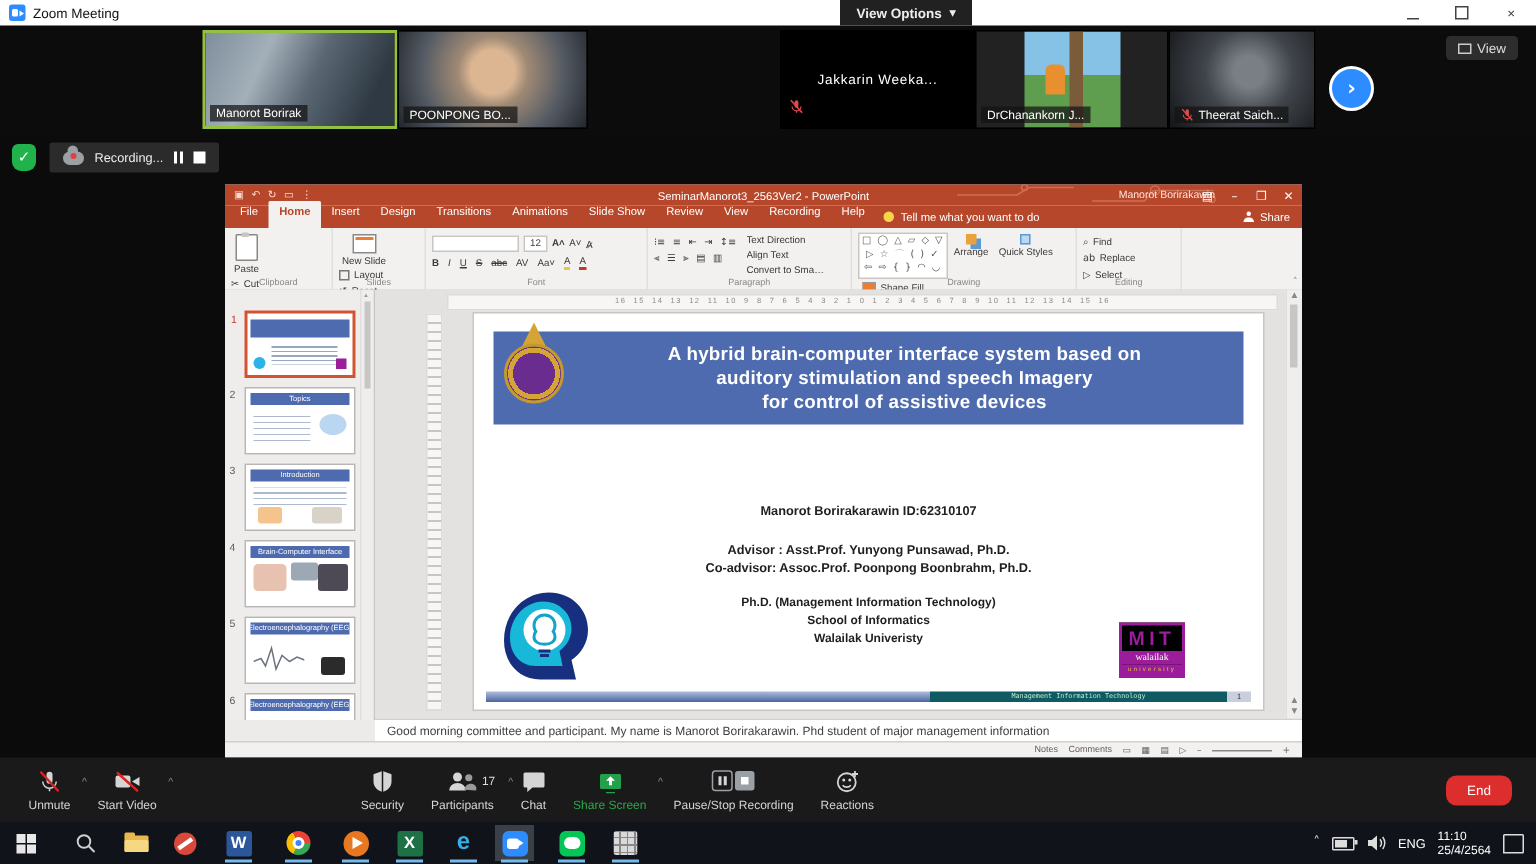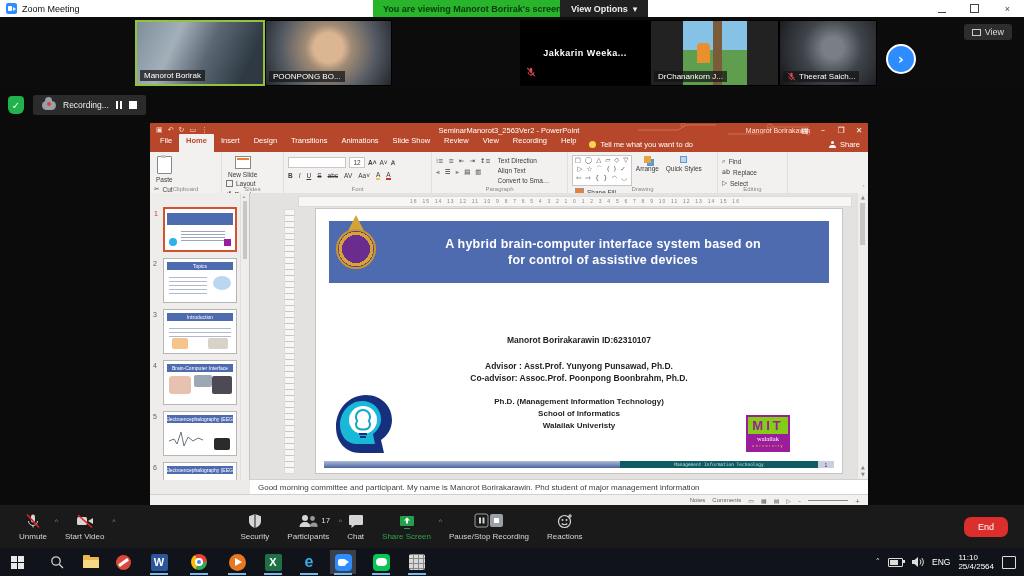--- a/index.html
+++ b/index.html
@@ -30,21 +30,21 @@
   .v-poonpong{background:radial-gradient(circle at 50% 42%,#dcb693 0 20%,#a08a75 32%,#555b64 65%,#22262c 100%)}
   .v-dark{background:#222}
   .photo{position:absolute;top:0;bottom:0}
   .ph-nichnan{left:50%;transform:translateX(-50%);width:52px;background:linear-gradient(#a8cc88 0 60%,#7ca964 60% 100%)}
   .ph-nichnan::after{content:'';position:absolute;left:50%;top:16px;transform:translateX(-50%);width:16px;height:16px;border-radius:50%;background:#e9c7a0;box-shadow:0 14px 0 -2px #3c3f46}
   .ph-chanankorn{left:50%;transform:translateX(-50%);width:64px;background:linear-gradient(#85c2e6 0 45%,#5f9e4e 45% 100%)}
   .ph-chanankorn::after{content:'';position:absolute;left:30px;top:0;width:9px;height:100%;background:#7a5b3a}
   .ph-chanankorn::before{content:'';position:absolute;left:14px;top:22px;width:13px;height:20px;background:#e8902f;border-radius:4px 4px 0 0}
   .v-theerat{background:radial-gradient(circle at 55% 42%,#7a7e85 0 16%,#41454c 45%,#141618 100%)}
   .ntag{position:absolute;left:3px;bottom:3px;background:rgba(20,20,20,.72);color:#fff;font-size:8px;padding:1px 4px;display:flex;align-items:center;gap:3px;white-space:nowrap}
-  .cname{position:absolute;inset:0;display:flex;align-items:center;justify-content:center;color:#fff;font-size:9px;font-weight:bold;letter-spacing:.5px}
+  .cname{position:absolute;inset:0;display:flex;align-items:center;justify-content:center;color:#fff;font-size:9px;font-weight:normal;letter-spacing:.5px}
   .miconly{position:absolute;left:5px;bottom:4px}
   .nextbtn{position:absolute;left:886px;top:27px;width:26px;height:26px;border-radius:50%;background:#2D8CFF;border:2px solid #fff;color:#fff;display:flex;align-items:center;justify-content:center;font-size:14px;font-weight:bold}
   .viewbtn{position:absolute;right:12px;top:7px;height:16px;background:#2d2d2d;border-radius:3px;color:#ddd;font-size:9px;display:flex;align-items:center;gap:4px;padding:0 8px}
   .gridic{width:9px;height:7px;background:linear-gradient(#ccc,#ccc);border:1px solid #ccc;box-sizing:border-box;
           background-image:linear-gradient(90deg,transparent 0 3px,#2d2d2d 3px 4px,transparent 4px 6px,#2d2d2d 6px 7px)}
 
   
   .shield-ok{left:8px;top:96px;width:16px;height:18px;background:#21B24B;border-radius:4px 4px 6px 6px;display:flex;align-items:center;justify-content:center;color:#fff;font-size:10px;font-weight:bold}
   .recpill{left:33px;top:95px;height:20px;background:#2b2b2b;border-radius:2px;display:flex;align-items:center;gap:7px;padding:0 9px;color:#eee;font-size:8.5px}
   .cloud{width:14px;height:9px;background:#9aa0a6;border-radius:6px;position:relative}
@@ -112,21 +112,21 @@
   .vruler{position:absolute;left:34px;top:16px;width:9px;bottom:6px;background:#F7F6F5;border:1px solid #DDDBD9;
           background-image:repeating-linear-gradient(to bottom,transparent 0 5px,#C8C6C4 5px 6px)}
   .slide{position:absolute;left:66px;top:16px;width:526px;height:264px;background:#fff;box-shadow:0 0 0 1px #C8C6C4}
   .sbanner{position:absolute;left:13px;right:13px;top:12px;height:62px;background:#4E6BB0;display:flex;align-items:center}
   .emblem{position:absolute;left:5px;top:-6px;width:44px;height:60px}
   .emb-c{position:absolute;left:2px;top:14px;width:40px;height:40px;border-radius:50%;background:radial-gradient(circle,#6A2D8F 0 55%,#D4A437 55% 68%,#6A2D8F 68% 100%);border:2px solid #C49A2F;box-sizing:border-box}
   .emb-crown{position:absolute;left:14px;top:0;width:0;height:0;border-left:8px solid transparent;border-right:8px solid transparent;border-bottom:16px solid #D4A437}
   .stitle{flex:1;margin-left:48px;text-align:center;color:#fff;font-weight:bold;font-size:12.5px;line-height:1.3;letter-spacing:.2px}
   .sline{position:absolute;left:0;right:0;text-align:center;color:#1f1f1f;font-weight:bold}
   .headlogo{position:absolute;left:14px;top:184px}
-  .mitlogo{position:absolute;right:52px;top:206px;width:44px;border:2px solid #9B1D9B;box-sizing:border-box;background:#84cc16}
+  .mitlogo{position:absolute;right:52px;top:206px;width:44px;border:2px solid #9B1D9B;box-sizing:border-box;background:#000000}
   .mit-top{color:#9B1D9B;font-weight:bold;font-size:13px;text-align:center;letter-spacing:3px;line-height:17px}
   .mit-mid{background:#9B1D9B;color:#fff;font-family:Liberation Serif, serif;font-size:6.5px;text-align:center;line-height:9px}
   .mit-bot{background:#9B1D9B;color:#E8C34A;font-size:4px;text-align:center;letter-spacing:1.5px;line-height:5px;padding-bottom:2px}
   .sfooter{position:absolute;left:8px;right:8px;bottom:5px;height:7px;display:flex}
   .sf-line{flex:1;background:linear-gradient(#AEBCD8,#4A66A0)}
   .sf-teal{width:198px;background:#0E5B63;color:#BFE8D0;font-family:"DejaVu Sans Mono",monospace;font-size:4.5px;display:flex;align-items:center;justify-content:center;white-space:nowrap;overflow:hidden}
   .sf-page{width:16px;background:#C9CFDD;color:#333;font-size:5px;display:flex;align-items:center;justify-content:center}
   .escroll{position:absolute;right:0;top:0;width:10px;bottom:0;background:#F0EEED;border-left:1px solid #E1DFDD}
   .escroll .up{position:absolute;top:1px;left:0;right:0;text-align:center;font-size:5px;color:#8a8886}
   .escroll .eth{position:absolute;top:10px;left:2px;width:5px;height:42px;background:#C8C6C4}
@@ -177,21 +177,20 @@
   .clock{font-size:8px;line-height:9.5px;text-align:left;color:#fff}
   .notif{width:12px;height:11px;border:1px solid #ddd;border-radius:1px 1px 1px 0;position:relative}
   .lang{font-size:8.5px;color:#fff}
 </style>
 </head>
 <body>
 
 <div class="abs ztitle">
   <div class="zcam"></div>
   <div class="ztext">Zoom Meeting</div>
-  <div class="gbanner">You are viewing Manorot Borirak's screen</div>
   <div class="vopts">
       <span>View Options</span>
       <span class="sym">▾</span>
     </div>
   <div class="wbtns">
     <div class="wbtn">
         <span class="wmin"></span>
       </div>
     <div class="wbtn">
         <span class="wmax"></span>
@@ -508,20 +507,21 @@
       <div class="vruler"></div>
 
       <div class="slide">
         <div class="sbanner">
           <div class="emblem">
             <div class="emb-crown"></div>
               <div class="emb-c"></div>
           </div>
           <div class="stitle">
             <div>A hybrid brain-computer interface system based on</div>
+            <div>auditory stimulation and speech Imagery</div>
             <div>for control of assistive devices</div>
           </div>
         </div>
         <div class="sline" style="top:126px;font-size:8.5px">Manorot Borirakarawin ID:62310107</div>
         <div class="sline" style="top:152px;font-size:8.5px">Advisor : Asst.Prof. Yunyong Punsawad, Ph.D.</div>
         <div class="sline" style="top:164px;font-size:8.5px">Co-advisor: Assoc.Prof. Poonpong Boonbrahm, Ph.D.</div>
         <div class="sline" style="top:188px;font-size:8px">Ph.D. (Management Information Technology)</div>
         <div class="sline" style="top:200px;font-size:8px">School of Informatics</div>
         <div class="sline" style="top:212px;font-size:8px">Walailak Univeristy</div>
 

